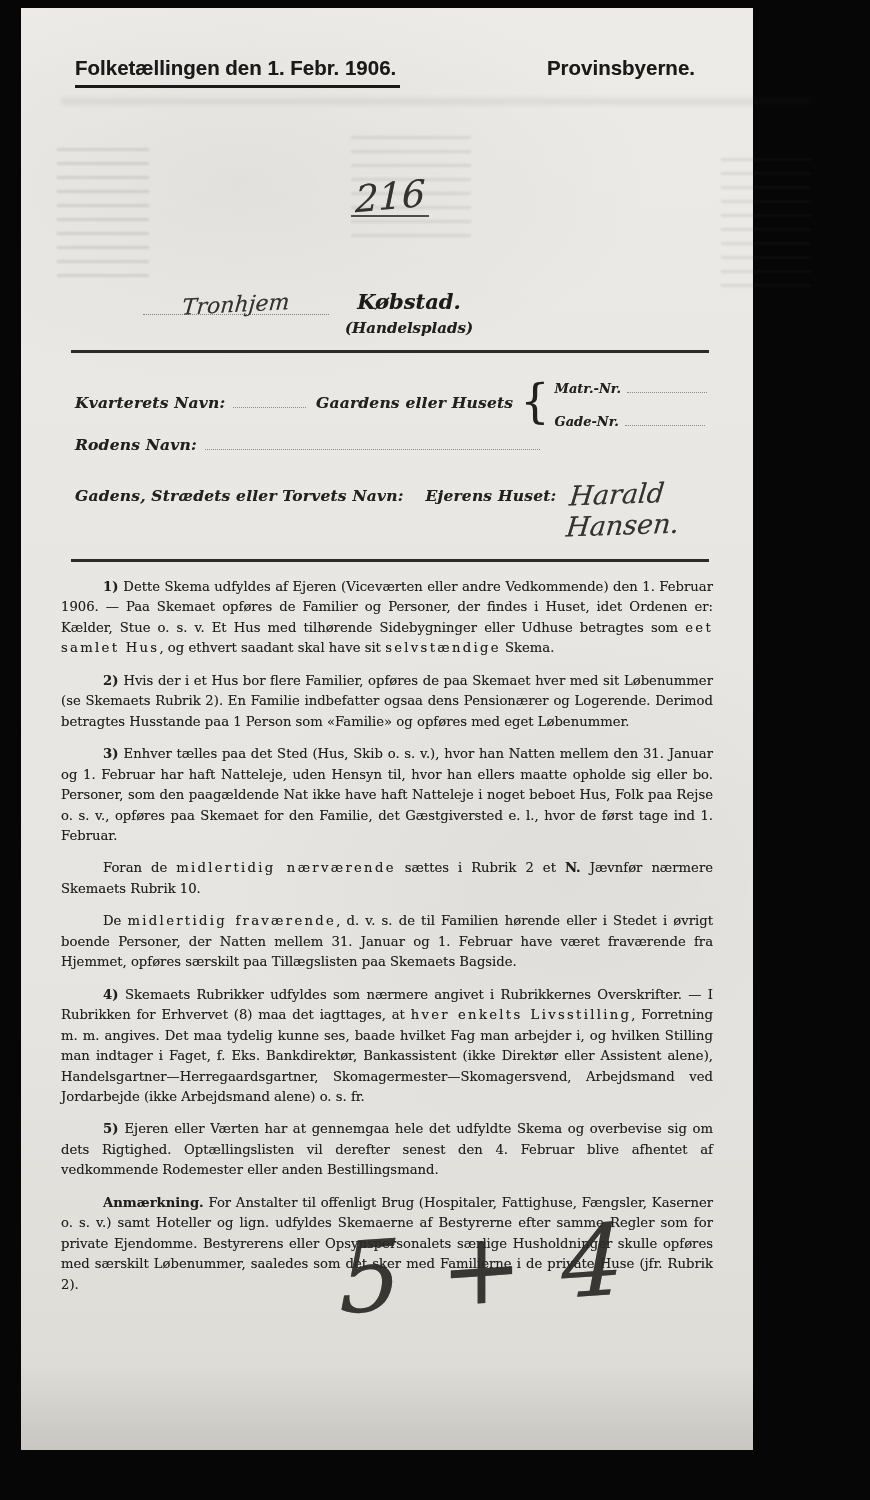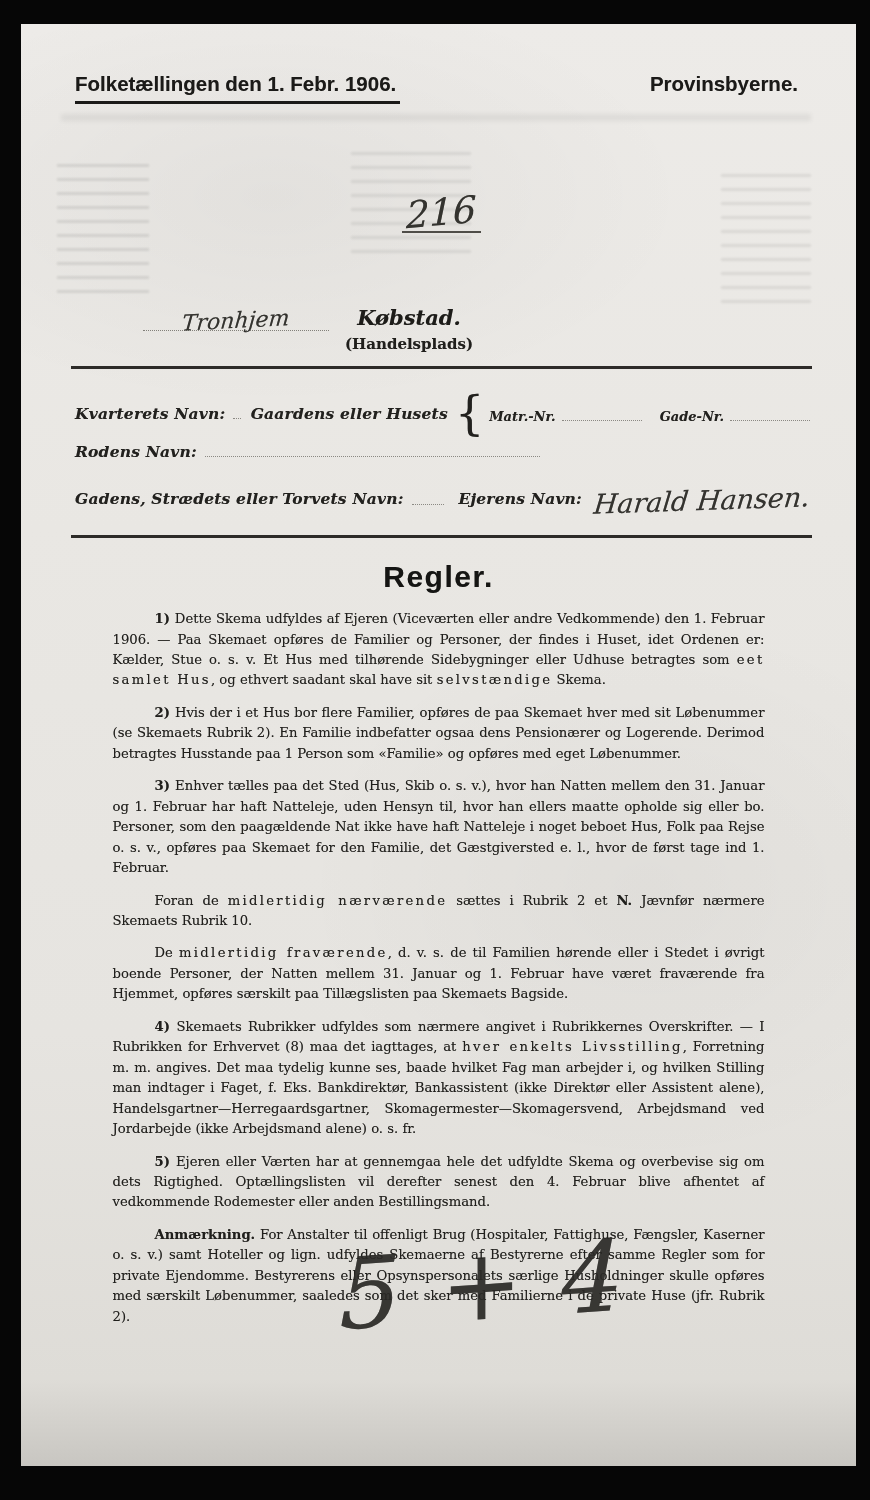--- a/index.html
+++ b/index.html
@@ -6,22 +6,22 @@
   html, body { margin: 0; padding: 0; }
   body {
     width: 870px; height: 1500px;
     background: #060606;
     position: relative;
     overflow: hidden;
     font-family: "DejaVu Serif", "Liberation Serif", serif;
   }
   .paper {
     position: absolute;
-    left: 21px; top: 24px;
-    width: 835px; height: 1442px;
+    left: 21px; top: 8px;
+    width: 732px; height: 1442px;
     background:
       radial-gradient(ellipse 600px 300px at 30% 12%, rgba(0,0,0,0.04), transparent 70%),
       radial-gradient(ellipse 500px 400px at 75% 60%, rgba(0,0,0,0.03), transparent 70%),
       linear-gradient(180deg, #edebe8 0%, #e9e7e3 35%, #e6e4e0 70%, #dedcd7 94%, #c8c6c1 100%);
     color: #201f1c;
   }
   .paper * { text-shadow: 0 0 0.5px rgba(30,30,28,0.45); }
 
   
   .smudge {
@@ -70,21 +70,21 @@
     font-style: italic; font-weight: bold; font-size: 21px;
     word-spacing: 5px; color: #1d1c19;
   }
   .place-slot {
     width: 186px; margin: 0 6px 0 10px;
     border-bottom: 1.5px dotted #82807a;
     text-align: center;
   }
   .hw-place { display: inline-block; font-size: 22px; transform: rotate(-3deg) skewX(-8deg); position: relative; top: 3px; }
   .sub-right { display: flex; flex-direction: column; align-items: center; margin-left: 10px; margin-top: 40px; }
-  .sub-note { font-weight: bold; font-size: 15px; margin-top: 5px; align-self: flex-end; }
+  .sub-note { font-style: italic; font-weight: bold; font-size: 15px; margin-top: 5px; align-self: flex-end; }
 
   .hr-rule {
     border: none; border-top: 3px solid #2d2b28;
     margin: 13px 44px 0 50px; height: 0;
   }
   .hr-rule.second { margin-top: 21px; }
 
   .form-section {
     padding: 0 46px 0 54px;
     font-style: italic; font-weight: bold; color: #22211e;
@@ -94,26 +94,26 @@
   .dotline {
     flex: 1; height: 13px; margin: 0 8px;
     border-bottom: 1.3px dotted #8b8983;
   }
   .row1 { margin-top: 25px; }
   .husets-group { display: flex; align-items: center; margin-left: 2px; }
   .brace {
     font-style: normal; font-weight: 400; font-size: 46px; line-height: 0.85;
     margin: 0 5px 0 7px; color: #22211e;
   }
-  .nr-col { display: flex; flex-direction: row; gap: 18px; position: relative; top: 3px; }
+  .nr-col { display: flex; flex-direction: column; gap: 18px; position: relative; top: 3px; }
   .nr-row { display: flex; align-items: baseline; font-size: 13px; }
   .nr-line { width: 80px; height: 9px; margin-left: 6px; border-bottom: 1.1px dotted #8b8983; }
   .row2 { margin-top: 9px; }
   .row2 .dotline { max-width: 335px; }
-  .row3 { margin-top: 22px; align-items: center; }
+  .row3 { margin-top: 22px; }
   .row3 .dotline { max-width: 152px; }
   .ejerens-label { margin-left: 6px; }
   .hw-owner { display: inline-block; font-size: 27px; margin-left: 12px; transform: rotate(-2deg) skewX(-8deg); position: relative; top: 2px; }
 
   .regler-title {
     margin-top: 22px; text-align: center;
     font-family: "Liberation Sans", sans-serif;
     font-weight: bold; font-size: 30px; letter-spacing: 1.5px; color: #151513;
   }
 
@@ -185,28 +185,27 @@
     </div>
 
     <div class="form-row row2">
       <span class="label">Rodens Navn:</span>
       <span class="dotline"></span>
     </div>
 
     <div class="form-row row3">
       <span class="label">Gadens, Strædets eller Torvets Navn:</span>
       <span class="dotline"></span>
-      <span class="label ejerens-label">Ejerens Navn:</span>
+      <span class="label ejerens-label">Ejerens Huset:</span>
       <span class="hw hw-owner">Harald Hansen.</span>
     </div>
   </div>
 
   <hr class="hr-rule second">
 
-  <div class="regler-title">Regler.</div>
 
   <div class="rules" id="rules-container">
       <p class="rule-para"><span class="bold">1) </span><span>Dette Skema udfyldes af Ejeren (Viceværten eller andre Vedkommende) den 1. Februar 1906. — Paa Skemaet opføres de Familier og Personer, der findes i Huset, idet Ordenen er: Kælder, Stue o. s. v. Et Hus med tilhørende Sidebygninger eller Udhuse betragtes som </span><span class="spaced">eet samlet Hus</span><span>, og ethvert saadant skal have sit </span><span class="spaced">selvstændige</span><span> Skema.</span></p>
       <p class="rule-para"><span class="bold">2) </span><span>Hvis der i et Hus bor flere Familier, opføres de paa Skemaet hver med sit Løbenummer (se Skemaets Rubrik 2). En Familie indbefatter ogsaa dens Pensionærer og Logerende. Derimod betragtes Husstande paa 1 Person som «Familie» og opføres med eget Løbenummer.</span></p>
       <p class="rule-para tight"><span class="bold">3) </span><span>Enhver tælles paa det Sted (Hus, Skib o. s. v.), hvor han Natten mellem den 31. Januar og 1. Februar har haft Natteleje, uden Hensyn til, hvor han ellers maatte opholde sig eller bo. Personer, som den paagældende Nat ikke have haft Natteleje i noget beboet Hus, Folk paa Rejse o. s. v., opføres paa Skemaet for den Familie, det Gæstgiversted e. l., hvor de først tage ind 1. Februar.</span></p>
       <p class="rule-para tight"><span>Foran de </span><span class="spaced">midlertidig nærværende</span><span> sættes i Rubrik 2 et </span><span class="bold">N.</span><span> Jævnfør nærmere Skemaets Rubrik 10.</span></p>
       <p class="rule-para"><span>De </span><span class="spaced">midlertidig fraværende</span><span>, d. v. s. de til Familien hørende eller i Stedet i øvrigt boende Personer, der Natten mellem 31. Januar og 1. Februar have været fraværende fra Hjemmet, opføres særskilt paa Tillægslisten paa Skemaets Bagside.</span></p>
       <p class="rule-para"><span class="bold">4) </span><span>Skemaets Rubrikker udfyldes som nærmere angivet i Rubrikkernes Overskrifter. — I Rubrikken for Erhvervet (8) maa det iagttages, at </span><span class="spaced">hver enkelts Livsstilling</span><span>, Forretning m. m. angives. Det maa tydelig kunne ses, baade hvilket Fag man arbejder i, og hvilken Stilling man indtager i Faget, f. Eks. Bankdirektør, Bankassistent (ikke Direktør eller Assistent alene), Handelsgartner—Herregaardsgartner, Skomagermester—Skomagersvend, Arbejdsmand ved Jordarbejde (ikke Arbejdsmand alene) o. s. fr.</span></p>
       <p class="rule-para"><span class="bold">5) </span><span>Ejeren eller Værten har at gennemgaa hele det udfyldte Skema og overbevise sig om dets Rigtighed. Optællingslisten vil derefter senest den 4. Februar blive afhentet af vedkommende Rodemester eller anden Bestillingsmand.</span></p>
       <p class="rule-para"><span class="bold">Anmærkning.</span><span> For Anstalter til offenligt Brug (Hospitaler, Fattighuse, Fængsler, Kaserner o. s. v.) samt Hoteller og lign. udfyldes Skemaerne af Bestyrerne efter samme Regler som for private Ejendomme. Bestyrerens eller Opsynspersonalets særlige Husholdninger skulle opføres med særskilt Løbenummer, saaledes som det sker med Familierne i de private Huse (jfr. Rubrik 2).</span></p>

